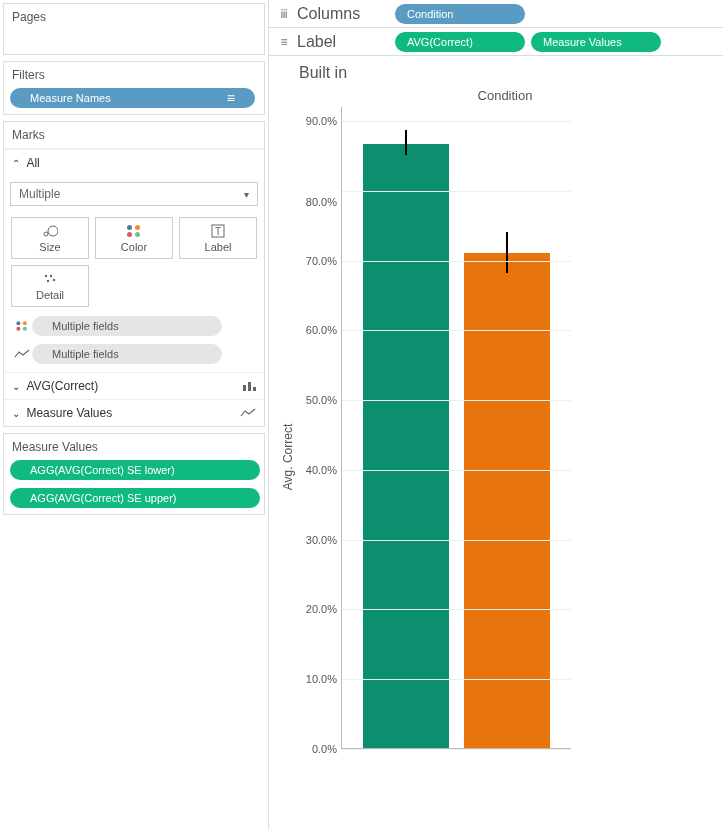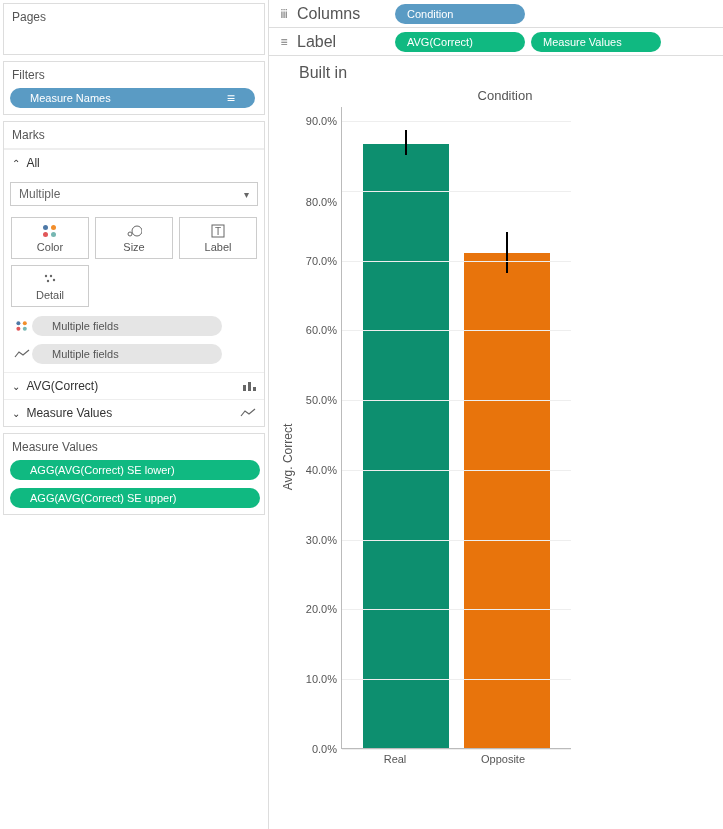--- a/index.html
+++ b/index.html
@@ -83,37 +83,37 @@
     </div>
 
     <div class="dropdown">
       <span>Multiple</span>
       <span class="caret">▾</span>
     </div>
 
     <div class="btn-grid">
       <div class="mbtn">
         <div class="ic">
+            <svg width="16" height="14" viewBox="0 0 16 14">
+              <circle cx="4" cy="10" r="2" fill="none" stroke="#666"></circle>
+              <circle cx="11" cy="7" r="5" fill="none" stroke="#666"></circle>
+            </svg>
+          </div>
+        <span>Size</span>
+      </div>
+      <div class="mbtn">
+        <div class="ic">
             <div class="dots4">
               <span class="d1"></span>
               <span class="d2"></span>
               <span class="d3"></span>
               <span class="d4"></span>
             </div>
           </div>
         <span>Color</span>
-      </div>
-      <div class="mbtn">
-        <div class="ic">
-            <svg width="16" height="14" viewBox="0 0 16 14">
-              <circle cx="4" cy="10" r="2" fill="none" stroke="#666"></circle>
-              <circle cx="11" cy="7" r="5" fill="none" stroke="#666"></circle>
-            </svg>
-          </div>
-        <span>Size</span>
       </div>
       <div class="mbtn">
         <div class="ic">
             <svg width="14" height="14" viewBox="0 0 14 14">
               <rect x="1" y="1" width="12" height="12" fill="none" stroke="#666"></rect>
               <text x="7" y="11" text-anchor="middle" font-size="10" fill="#666">T</text>
             </svg>
           </div>
         <span>Label</span>
       </div>
@@ -237,20 +237,16 @@
               <div class="gridline" style="top: 502.435px;"></div>
               <div class="gridline" style="top: 432.652px;"></div>
               <div class="gridline" style="top: 362.87px;"></div>
               <div class="gridline" style="top: 293.087px;"></div>
               <div class="gridline" style="top: 223.304px;"></div>
               <div class="gridline" style="top: 153.522px;"></div>
               <div class="gridline" style="top: 83.7391px;"></div>
               <div class="gridline" style="top: 13.9565px;"></div>
             </div>
         </div>
-        <div class="xaxis">
-          <div class="xtick">Real</div>
-          <div class="xtick">Opposite</div>
-        </div>
       </div>
     </div>
   </div>
 </div>
 
 </body></html>

